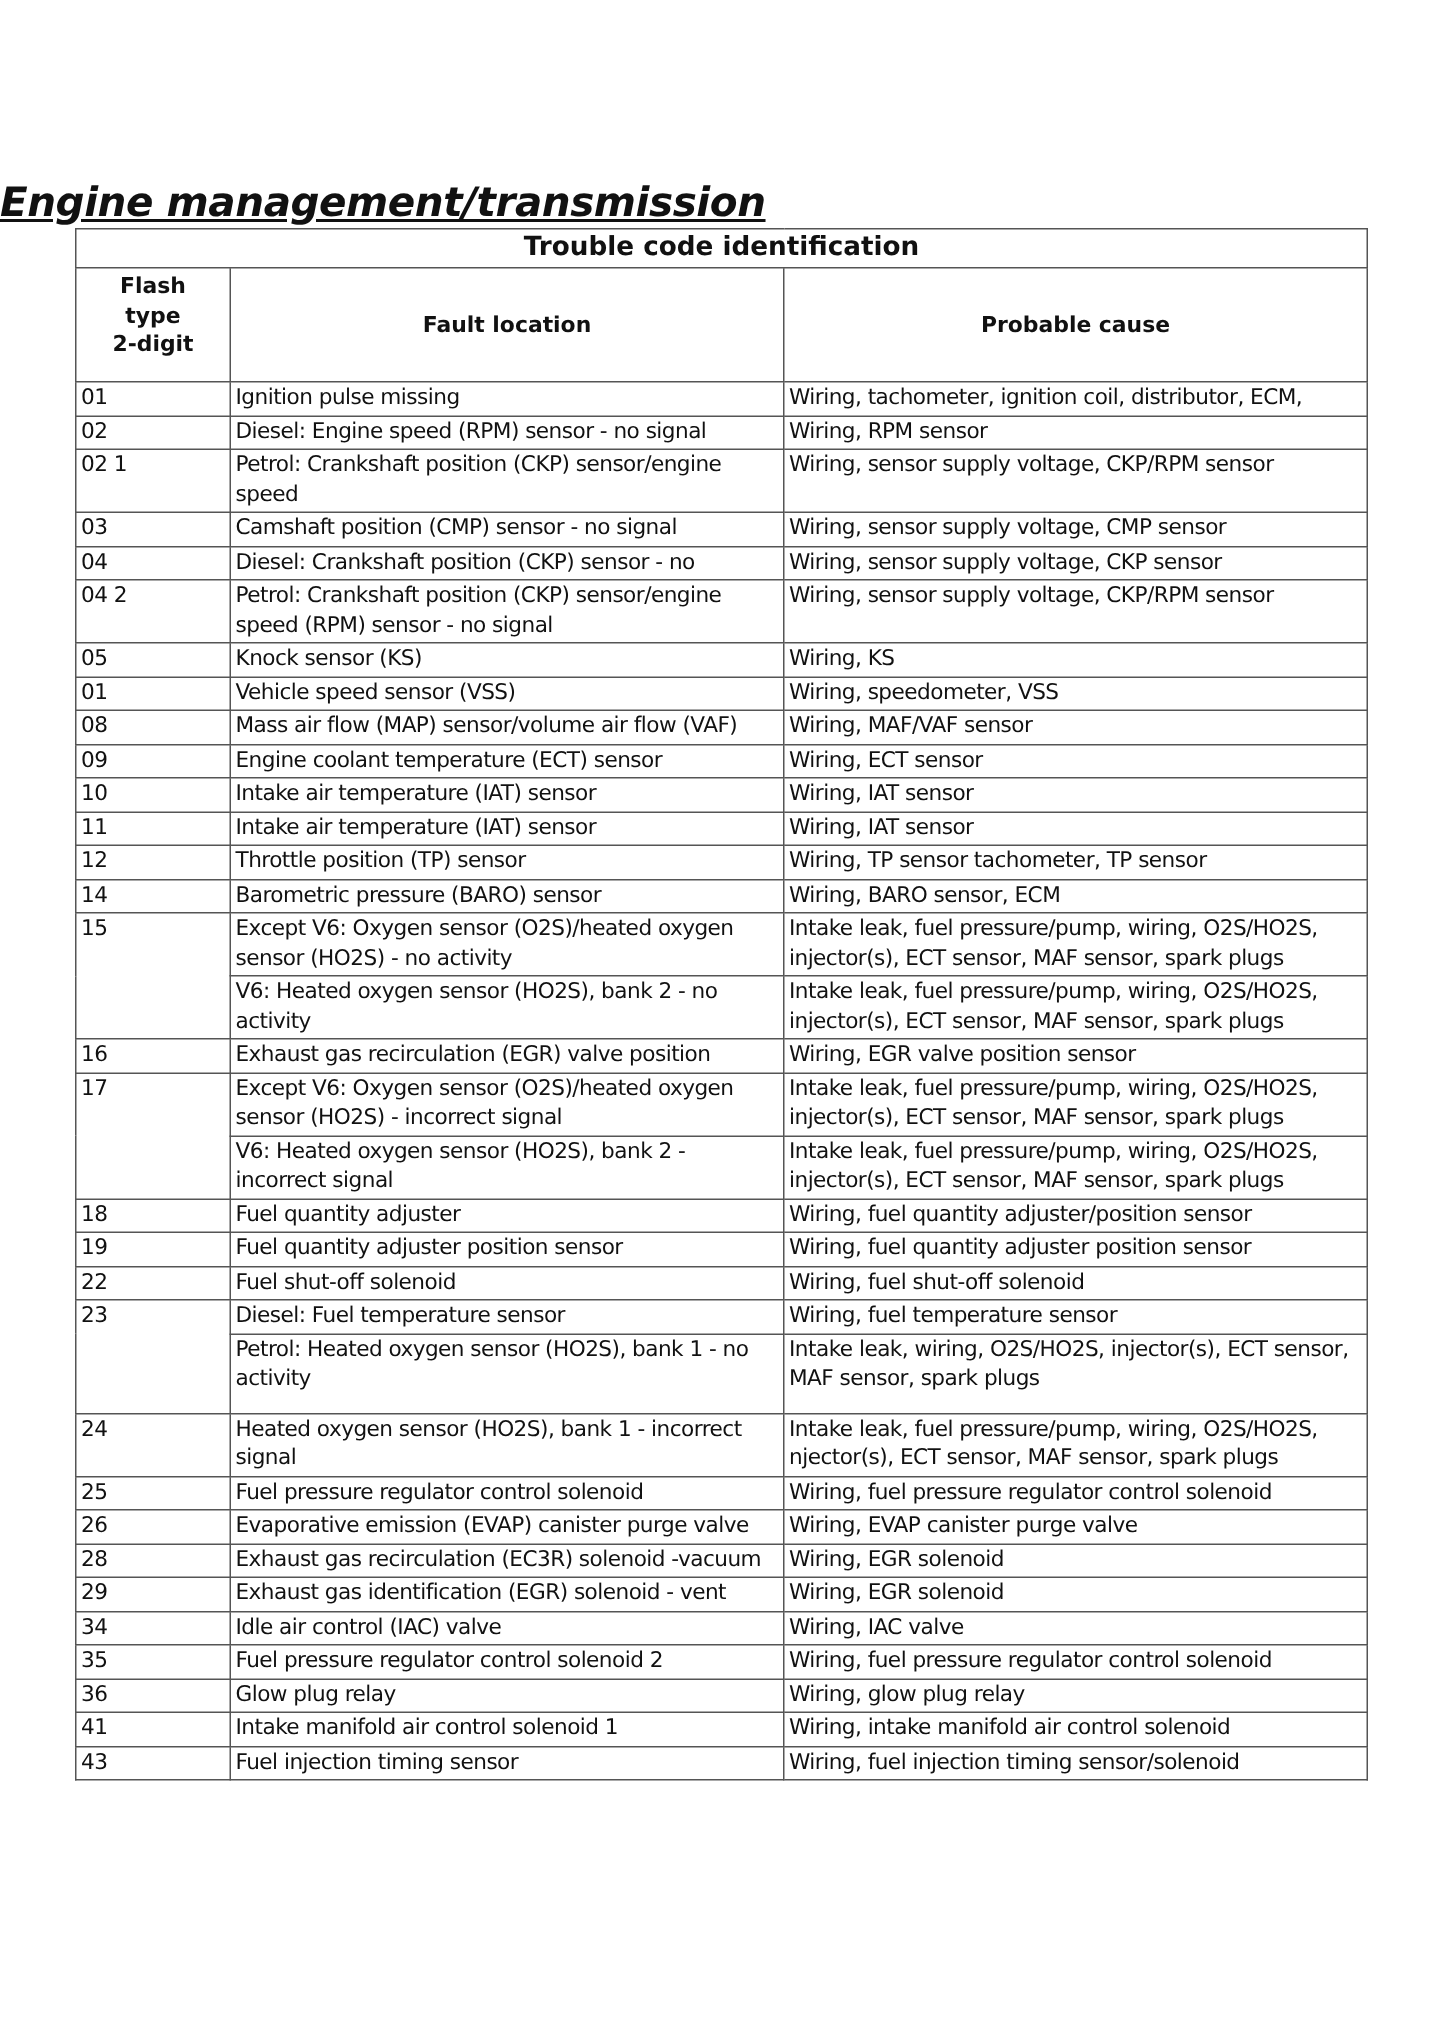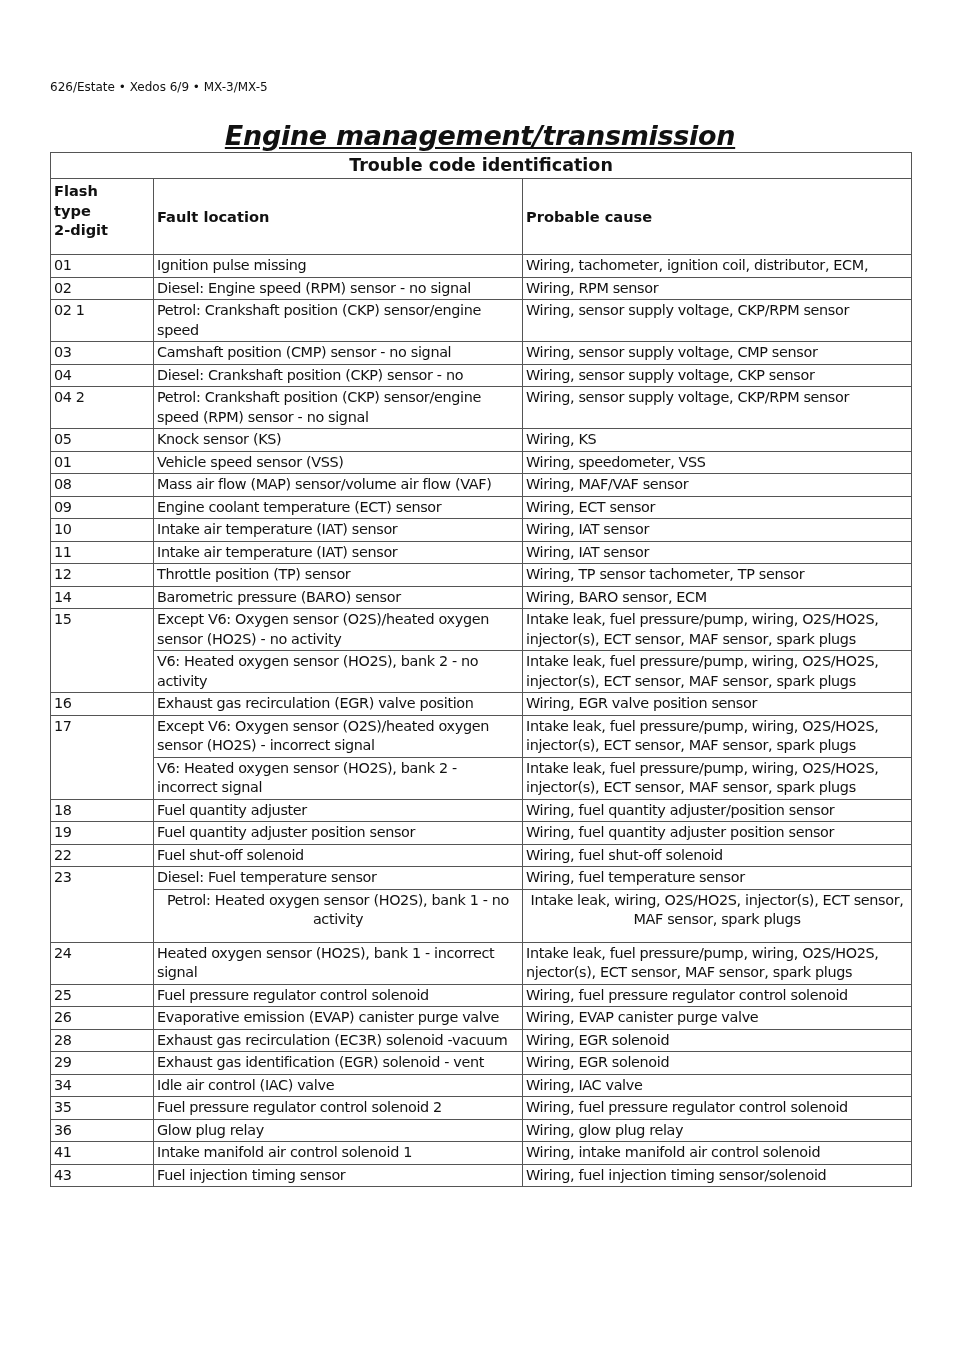--- a/index.html
+++ b/index.html
@@ -6,52 +6,51 @@
     body {
       width: 960px; height: 1358px; position: relative; overflow: hidden;
       font-family: "DejaVu Sans", sans-serif; color: #111;
     }
     .model {
       position: absolute; left: 50px; top: 79px;
       font-size: 12px; line-height: 16px; color: #111;
     }
     .model .lbl { display: inline-block; width: 67px; }
     .title {
-      position: absolute; left: 0; right: 0; top: 118px; text-align: center;
+      position: absolute; left: 0; right: 0; top: 118px; text-align: left;
       font-size: 27px; font-weight: bold; font-style: italic; text-decoration: underline;
       letter-spacing: -0.3px; line-height: 36px;
     }
     table.codes {
       position: absolute; left: 50px; top: 152px; width: 861px;
       border-collapse: collapse; table-layout: fixed;
       font-family: "DejaVu Sans", sans-serif; font-size: 14.4px;
     }
     table.codes td, table.codes th {
       border: 1px solid #555; padding: 1px 3px 1px 3px; vertical-align: top;
       line-height: 19.5px; text-align: left; font-weight: normal;
       letter-spacing: -0.35px;
     }
     table.codes th.caption {
       font-weight: bold; text-align: center; font-size: 17.5px; padding: 0; line-height: 25px;
       letter-spacing: 0;
       margin-top: 11px;
     }
-    table.codes tr.head th { font-weight: bold; font-size: 14.6px; vertical-align: middle; height: 72px; letter-spacing: 0;}
+    table.codes tr.head th { font-weight: bold; font-size: 14.6px; vertical-align: middle; height: 72px; letter-spacing: 0; text-align: center;}
     table.codes tr.head th.flash { vertical-align: top; padding-top: 2px; }
     col.c1 { width: 103px; }
     col.c2 { width: 369px; }
     col.c3 { width: 389px; }
-    tr.gap td { padding-bottom: 12px; text-align: center; }
+    tr.gap td { padding-bottom: 12px; }
     tr.last td { }
   </style>
 </head>
 <body>
 
 <div class="model">
-  <div>626/Estate • Xedos 6/9 • MX-3/MX-5</div>
 </div>
 
 <div class="title">Engine management/transmission</div>
 
 <table class="codes">
   <colgroup>
       <col class="c1">
       <col class="c2">
       <col class="c3">
     </colgroup>

